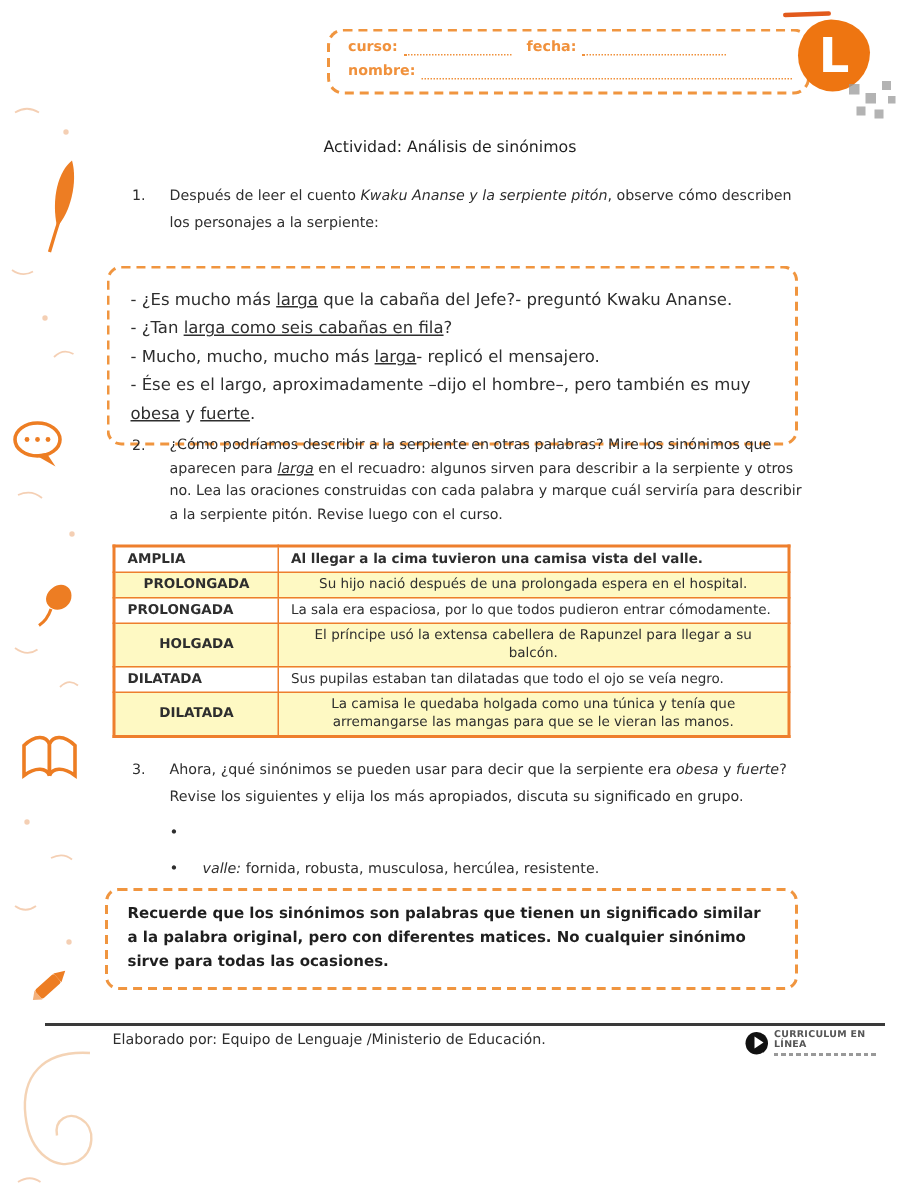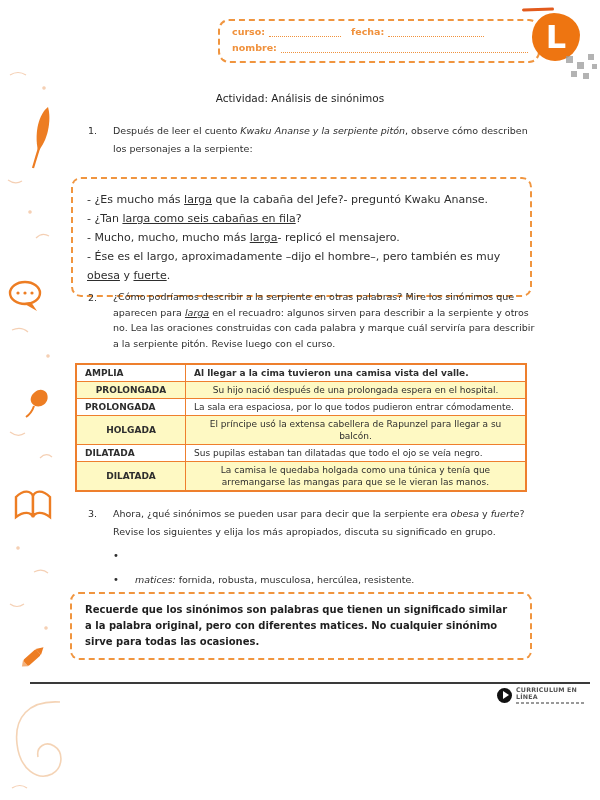--- a/index.html
+++ b/index.html
@@ -199,31 +199,32 @@
   <div class="q" id="q3">
     <span class="qnum">3.</span>
     <span class="qbody">
       <span><span>Ahora, ¿qué sinónimos se pueden usar para decir que la serpiente era </span><span class="i">obesa</span><span> y </span><span class="i">fuerte</span><span>? Revise los siguientes y elija los más apropiados, discuta su significado en grupo.</span></span>
       <span class="bullets">
         <span class="bullet-row">
           <span class="bdot">•</span>
         </span>
         <span class="bullet-row">
           <span class="bdot">•</span>
-          <span><span class="i">matices:</span><span> fornida, robusta, musculosa, hercúlea, resistente.</span></span>
+          <span><span class="i">valle:</span><span> fornida, robusta, musculosa, hercúlea, resistente.</span></span>
         </span>
       </span>
     </span>
   </div>
 
   <div class="reminder">
     <span>Recuerde que los sinónimos son palabras que tienen un significado similar a la palabra original, pero con diferentes matices. No cualquier sinónimo sirve para todas las ocasiones.</span>
   </div>
 
   <div class="footer-line"></div>
+  <div class="credit">Elaborado por: Equipo de Lenguaje /Ministerio de Educación.</div>
   <div class="cur-logo">
     <div class="play-circle">
         <div class="tri"></div>
       </div>
     <div class="cur-text">
       <div class="main">CURRICULUM EN LÍNEA</div>
       <div class="sub"></div>
     </div>
   </div>
 

